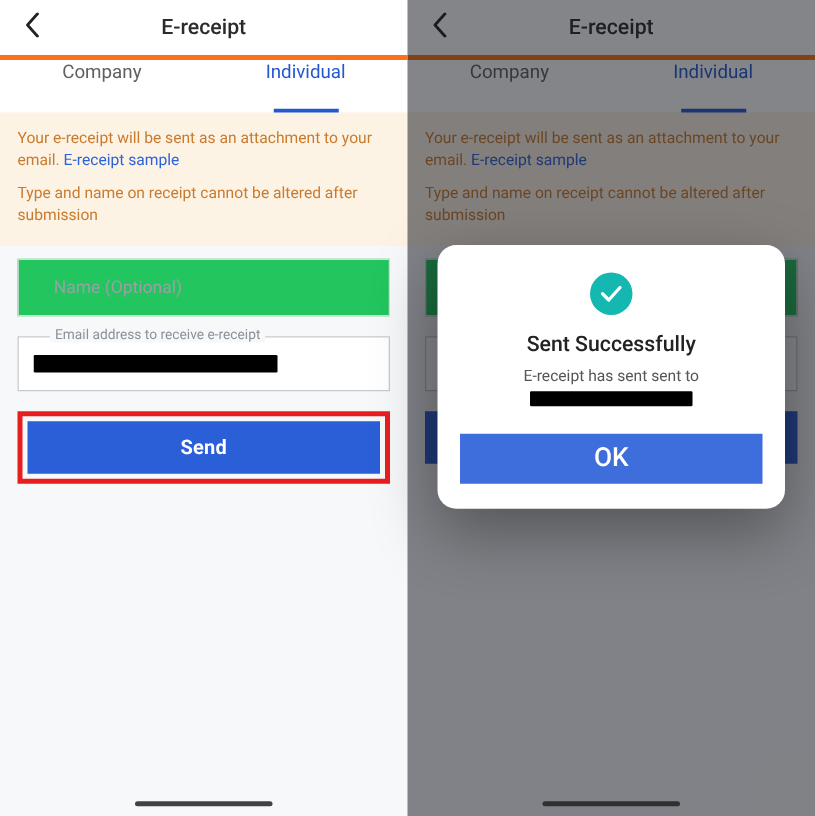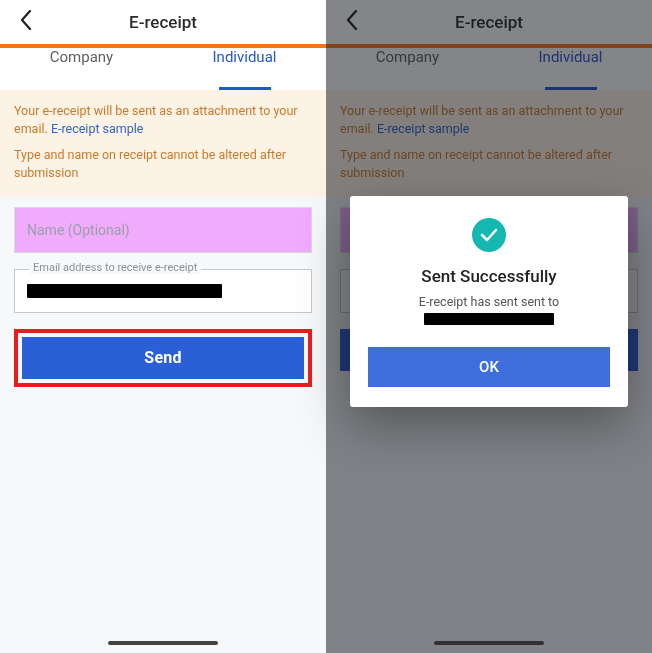--- a/index.html
+++ b/index.html
@@ -20,53 +20,53 @@
   .tab.active::after { content: ""; position: absolute; bottom: 0; width: 52px; height: 3px; background: #2458cf; }
 
   .notice { background: #fdf3e4; padding: 12px 14px 14px 14px; font-size: 12.5px; line-height: 1.45; color: #c87b2e; }
   .notice .link { color: #2d63d6; cursor: pointer; }
   .notice p + p { margin-top: 8px; }
 
   .body { padding: 10px 14px 0 14px; flex: 1; background: #f7f8fa; position: relative; }
 
   .field { position: relative; }
   .input-plain {
-    width: 100%; height: 46px; border: 1px solid #d7dbe0; background: #f0abfc;
-    padding: 0 12px; font-size: 14px; color: #333; outline: none;
+    width: 100%; height: 46px; border: 1px solid #d7dbe0; background: #22c55e;
+    padding: 0 28px; font-size: 14px; color: #333; outline: none;
   }
   .input-plain::placeholder { color: #9aa0a8; }
 
   .float-group { position: relative; margin-top: 16px; }
-  .float-label { position: absolute; top: -8px; left: 15px; background: #f7f8fa; padding: 0 4px; font-size: 11px; color: #8a9199; white-space: nowrap; }
+  .float-label { position: absolute; top: -8px; left: 26px; background: #f7f8fa; padding: 0 4px; font-size: 11px; color: #8a9199; white-space: nowrap; }
   .input-outlined { width: 100%; height: 44px; border: 1px solid #c6c9ce; background: #fff; padding: 0 12px; font-size: 14px; color: #333; outline: none; }
 
   .redact { display: inline-block; height: 14px; background: #000; border-radius: 1px; vertical-align: middle; }
 
   .send-wrap { margin-top: 16px; border: 4px solid #e81e1e; padding: 4px; }
   .send-btn { width: 100%; height: 42px; background: #2a5fd8; color: #fff; font-size: 16px; border: none; cursor: pointer; font-weight: 700; letter-spacing: .2px; }
 
   .home-ind { position: absolute; bottom: 8px; left: 50%; transform: translateX(-50%); width: 110px; height: 4px; border-radius: 3px; background: #222; opacity: .85; }
 
   
   .dim-over { position: absolute; inset: 0; background: rgba(20,22,28,.52); }
   .modal {
     position: absolute; left: 24px; right: 24px; top: 196px;
-    background: #fff; border-radius: 3px; padding: 22px 18px 20px 18px;
+    background: #fff; border-radius: 15px; padding: 22px 18px 20px 18px;
     box-shadow: 0 18px 50px rgba(0,0,0,.35);
     display: flex; flex-direction: column; align-items: center;
   }
   .check-badge {
     width: 34px; height: 34px; border-radius: 50%; background: #14b8b1;
     display: flex; align-items: center; justify-content: center; margin-bottom: 14px;
   }
   .check-badge svg { width: 18px; height: 14px; }
   .modal-title { font-size: 17px; font-weight: 500; color: #222; margin-bottom: 8px; }
   .modal-msg { font-size: 12.5px; color: #555; margin-bottom: 4px; }
   .modal .redact { width: 130px; height: 12px; margin-bottom: 22px; }
-  .ok-btn { width: 100%; height: 40px; background: #3e6edb; color: #fff; border: none; font-size: 15px; cursor: pointer; font-weight: 500; }
+  .ok-btn { width: 100%; height: 40px; background: #3e6edb; color: #fff; border: none; font-size: 21px; cursor: pointer; font-weight: 500; }
 
   
 </style>
 </head>
 <body>
 
 <div class="canvas">
 
   <div class="phone">
     <div class="topbar">

